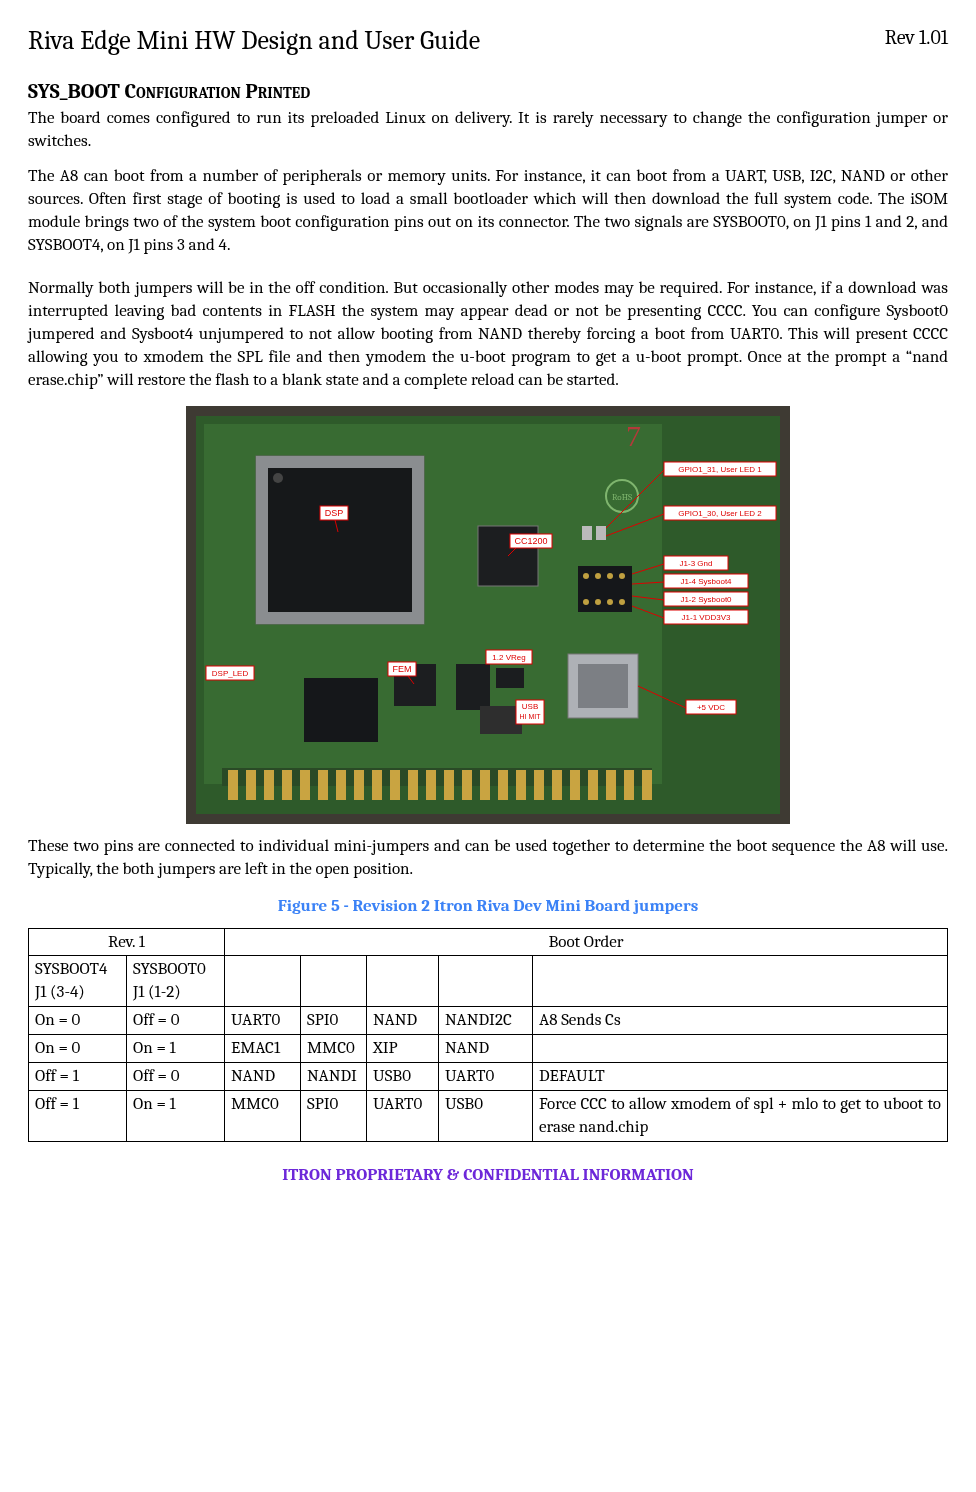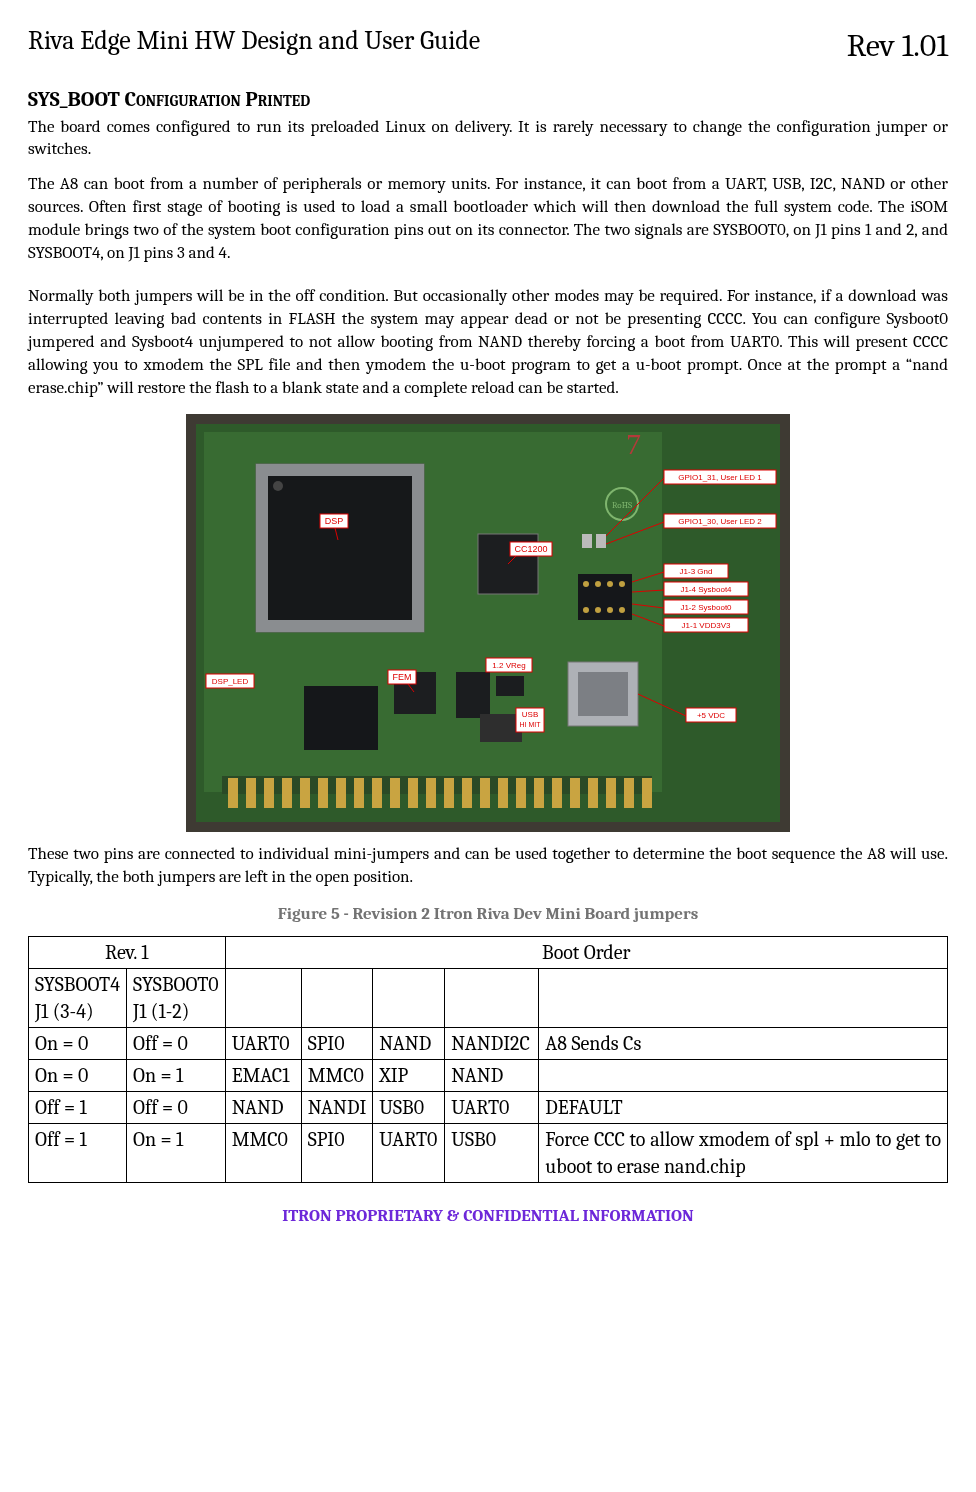--- a/index.html
+++ b/index.html
@@ -8,29 +8,29 @@
       margin: 0;
       padding: 24px 28px 18px;
       color: #000;
       font-size: 17px;
       line-height: 1.35;
       width: 976px;
       background: #fff;
     }
     .hdr { display: flex; justify-content: space-between; align-items: flex-start; margin-bottom: 18px; }
     .hdr-title { font-size: 26px; }
-    .hdr-rev { font-size: 32px; }
+    .hdr-rev { font-size: 20px; }
     .section-heading { font-weight: bold; font-size: 21px; margin: 0 0 2px; font-variant: small-caps; }
     .body-para { text-align: justify; margin: 0 0 0; }
     .body-para + .body-para { margin-top: 12px; }
     .gap { height: 20px; }
     .figure-wrap { text-align: center; margin: 14px 0 4px; }
     .pcb-svg { display: inline-block; }
-    .fig-caption { text-align: center; color: #737373; font-weight: bold; font-size: 17px; margin: 14px 0 10px; }
-    table.boot { border-collapse: collapse; width: 100%; font-size: 20px; }
+    .fig-caption { text-align: center; color: #3b82f6; font-weight: bold; font-size: 17px; margin: 14px 0 10px; }
+    table.boot { border-collapse: collapse; width: 100%; font-size: 17px; }
     table.boot td { border: 1px solid #000; padding: 2px 6px; vertical-align: top; }
     table.boot .hdr-row td { text-align: center; }
     table.boot .sub-row td { }
     .footer { text-align: center; margin-top: 22px; font-size: 17px; }
     .footer .line1 { font-weight: bold; color: #6d28d9; }
   </style>
 </head>
 <body>
 
 <div class="hdr">

